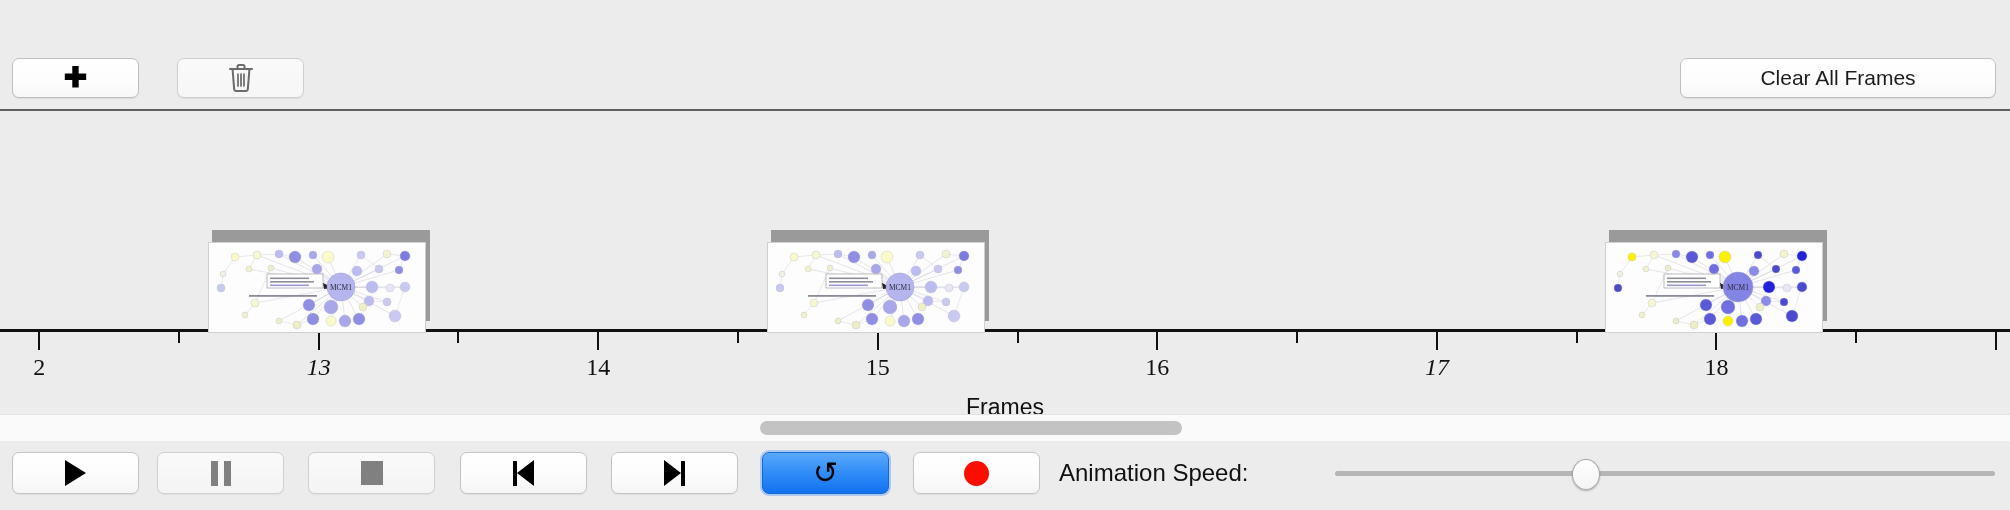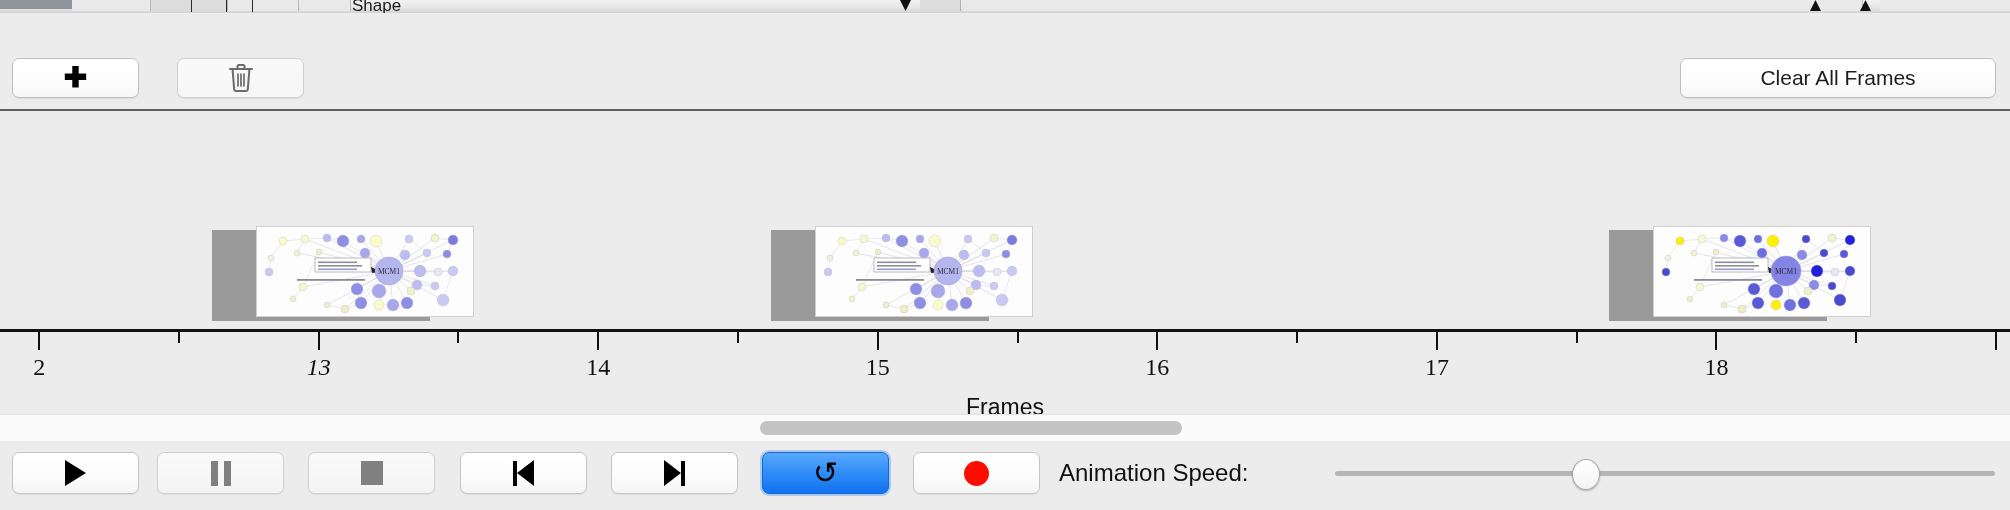--- a/index.html
+++ b/index.html
@@ -77,22 +77,22 @@
     background:#ececec;overflow:hidden;
   }
   .frame{
     position:absolute;top:210px;transform:translate(-50%,-100%);
     width:222px;height:95px;
   }
   .frame-shadow{
     position:absolute;left:4px;top:4px;width:218px;height:91px;background:#9a9a9a;
   }
   .frame-inner{
-    position:absolute;left:0;top:0;width:216px;height:89px;
-    background:#fdfdfd;border:1px solid #cfcfcf;overflow:hidden;margin-left:48px;
+    position:absolute;left:0;top:16px;width:216px;height:89px;
+    background:#fdfdfd;border:1px solid #cfcfcf;overflow:hidden;
   }
   .frame-net{position:absolute;left:0;top:0;width:216px;height:89px;}
 
   
   .axis-line{position:absolute;left:0;top:218px;width:2010px;height:3px;background:#111;}
   .tick{position:absolute;top:221px;width:2px;background:#111;}
   .tick.major{height:18px;}
   .tick.minor{height:11px;}
   .tick-label{
     position:absolute;top:243px;transform:translateX(-50%);
@@ -157,38 +157,20 @@
     background:linear-gradient(to bottom,#ffffff,#f4f4f4);
     border:1px solid #a8a8a8;box-shadow:0 1px 2px rgba(0,0,0,.25);
     transform:translateX(-50%);
   }
 </style>
 </head>
 <body>
 
 <div id="app">
 
-  <div class="bg-window">
-    <div class="bg-dark-tab"></div>
-    <div class="bg-seg" style="left:72px;width:78px;"></div>
-    <div class="bg-seg2" style="left:151px;width:40px;"></div>
-    <div class="bg-seg2" style="left:192px;width:35px;"></div>
-    <div class="bg-thinline" style="left:191px;"></div>
-    <div class="bg-thinline" style="left:226px;"></div>
-    <div class="bg-seg" style="left:228px;width:70px;"></div>
-    <div class="bg-thinline" style="left:252px;"></div>
-    <div class="bg-seg" style="left:300px;width:50px;"></div>
-    <div class="bg-shape-text">Shape</div>
-    <div class="bg-notch" style="left:900px;"></div>
-    <div class="bg-seg2" style="left:920px;width:40px;"></div>
-    <div class="bg-seg" style="left:962px;width:900px;"></div>
-    <div class="bg-notch" style="left:1810px;transform:rotate(180deg);"></div>
-    <div class="bg-notch" style="left:1860px;transform:rotate(180deg);"></div>
-    <div class="bg-seg" style="left:1880px;width:130px;"></div>
-  </div>
 
 
   <div class="toolbar">
     <div class="tb-btn" id="btn-add">
       <span class="plus-icon">✚</span>
     </div>
     <div class="tb-btn flat" id="btn-del">
       <svg width="26" height="30" viewBox="0 0 26 30">
         <path d="M2 6 H24" stroke="#6b6b6b" stroke-width="2.1" fill="none" stroke-linecap="round"></path>
         <path d="M9.5 6 V3.3 a1.3 1.3 0 0 1 1.3 -1.3 h4.4 a1.3 1.3 0 0 1 1.3 1.3 V6" stroke="#6b6b6b" stroke-width="2" fill="none" stroke-linejoin="round"></path>
@@ -209,21 +191,21 @@
         <div class="tick-label" style="left: 39.1377px;">2</div>
         <div class="tick major" style="left: 317.693px;"></div>
         <div class="tick-label" style="left: 318.693px; font-style: italic;">13</div>
         <div class="tick major" style="left: 597.248px;"></div>
         <div class="tick-label" style="left: 598.248px;">14</div>
         <div class="tick major" style="left: 876.803px;"></div>
         <div class="tick-label" style="left: 877.803px;">15</div>
         <div class="tick major" style="left: 1156.36px;"></div>
         <div class="tick-label" style="left: 1157.36px;">16</div>
         <div class="tick major" style="left: 1435.91px;"></div>
-        <div class="tick-label" style="left: 1436.91px;">17</div>
+        <div class="tick-label" style="left: 1436.91px; font-style: italic;">17</div>
         <div class="tick major" style="left: 1715.47px;"></div>
         <div class="tick-label" style="left: 1716.47px;">18</div>
         <div class="tick major" style="left: 1995.02px;"></div>
         <div class="tick minor" style="left: 177.915px;"></div>
         <div class="tick minor" style="left: 457.47px;"></div>
         <div class="tick minor" style="left: 737.025px;"></div>
         <div class="tick minor" style="left: 1016.58px;"></div>
         <div class="tick minor" style="left: 1296.13px;"></div>
         <div class="tick minor" style="left: 1575.69px;"></div>
         <div class="tick minor" style="left: 1855.24px;"></div>

